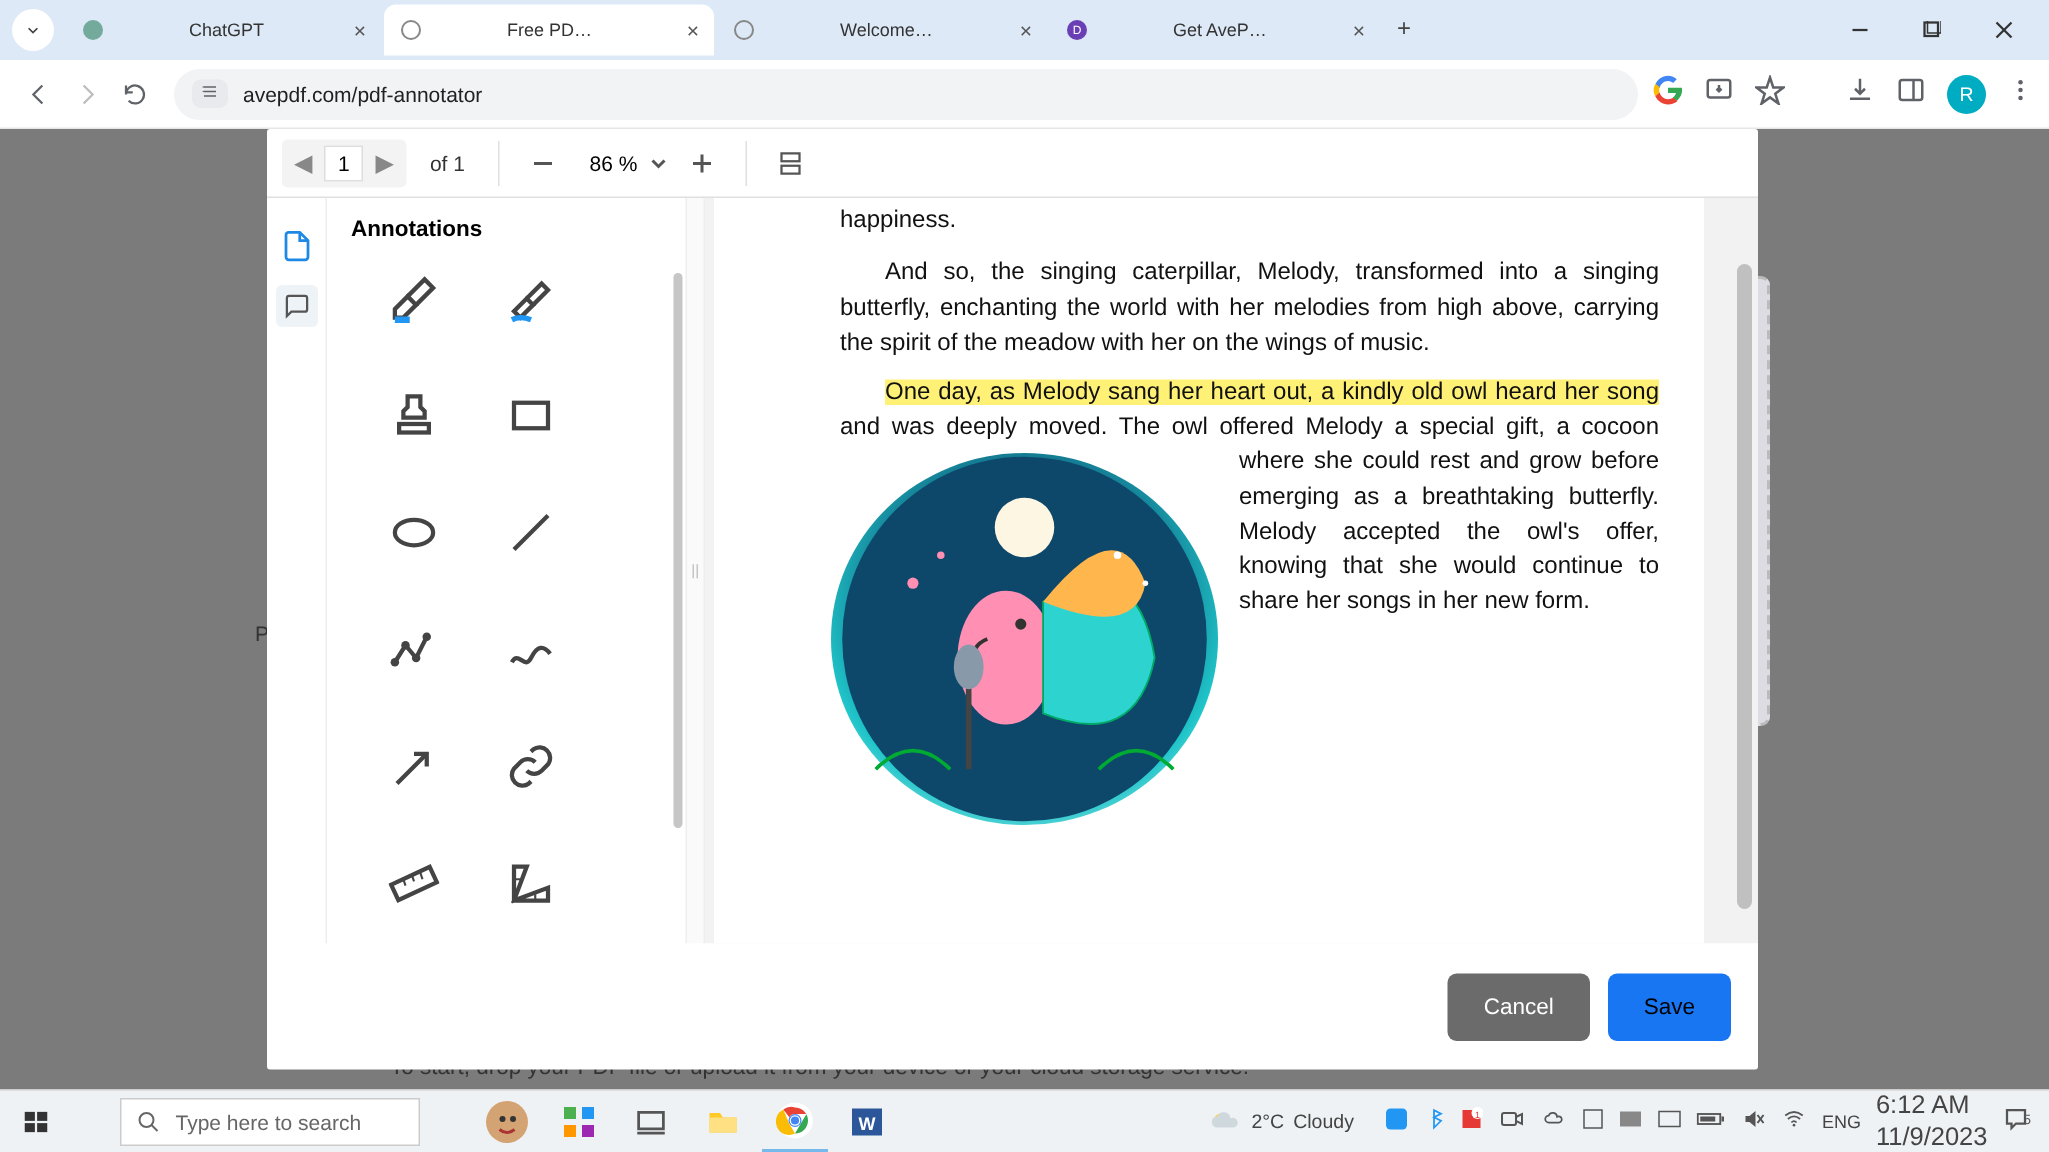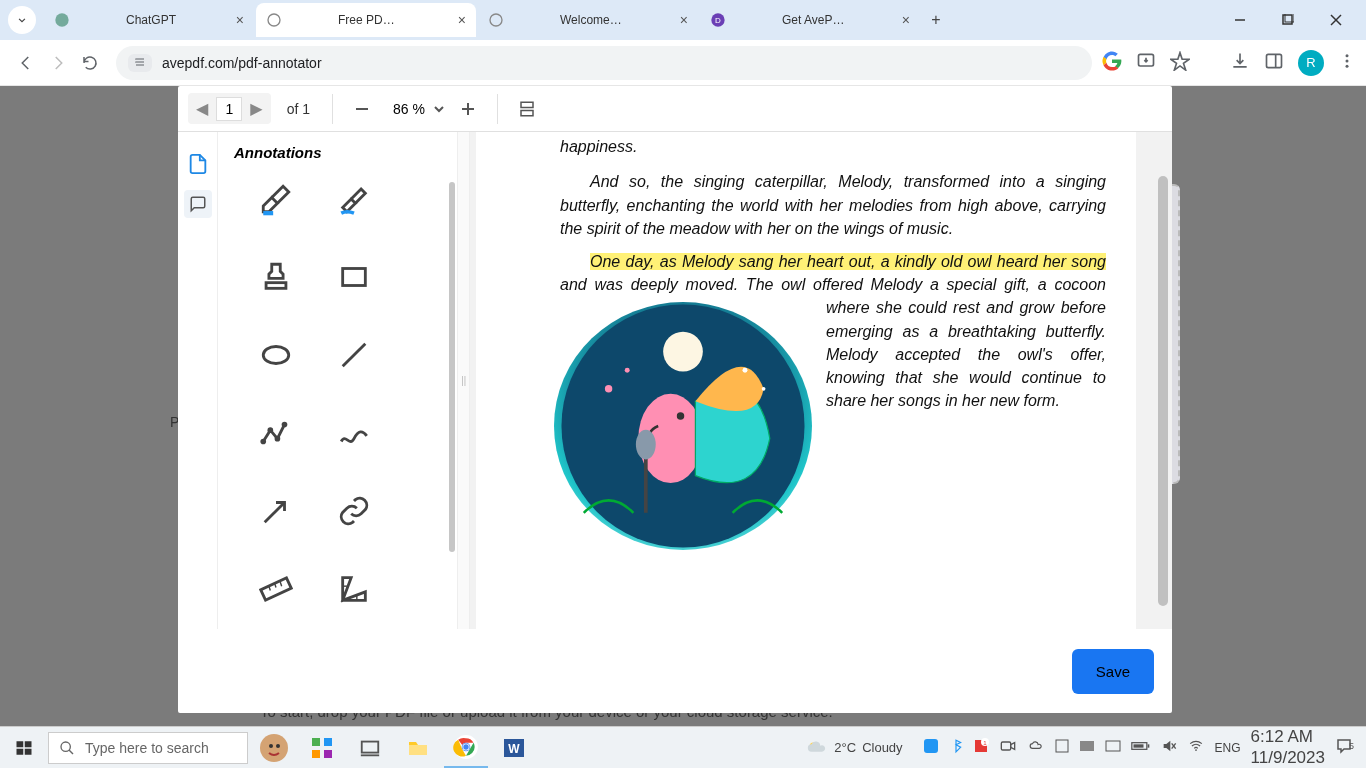--- a/index.html
+++ b/index.html
@@ -38,21 +38,21 @@
 .modal-toolbar { height:46px; border-bottom:1px solid #e0e0e0; display:flex; align-items:center; padding:0 10px; gap:6px; }
 .pagectl { display:flex; align-items:center; background:#f3f3f3; border-radius:4px; }
 .pagectl .arrow { padding:6px 8px; color:#888; cursor:pointer; }
 .pagectl .num { width:26px; text-align:center; font-size:14px; background:#fff; border:1px solid #ddd; height: 24px; line-height:22px; }
 .of-text { font-size:14px; color:#333; padding:0 10px; }
 .zoomctl { display:flex; align-items:center; gap:8px; margin-left:8px; }
 .zoomctl .zval { font-size:14px; }
 .tbtn { width:34px; height:34px; display:flex;align-items:center;justify-content:center; color:#555; cursor:pointer; }
 .divider-v { width:1px; height:30px; background:#e0e0e0; margin:0 6px; }
 
-.modal-body { display:flex; flex:1; overflow:hidden;font-style:italic; }
+.modal-body { display:flex; flex:1; overflow:hidden; }
 .left-rail { width:40px; border-right:1px solid #eee; display:flex; flex-direction:column; align-items:center; padding-top:18px; gap:12px; }
 .rail-main { width:28px; height:28px; display:flex;align-items:center;justify-content:center; color:#1e88e5; }
 .rail-btn { width:28px; height:28px; display:flex;align-items:center;justify-content:center; color:#666; background:#eef3f8; border-radius:4px; cursor:pointer; }
 
 .anno-panel { width:240px; border-right:1px solid #eee; display:flex; flex-direction:column; position:relative; }
 .anno-head { padding:12px 16px; font-weight:600; font-size:15px; display:flex; align-items:center; gap:10px; }
 .anno-grid { flex:1; overflow:auto; padding: 4px 20px 10px 30px; display:grid; grid-template-columns: 60px 60px; gap: 34px 18px; align-content:start; }
 .tool { width:56px; height:44px; display:flex; align-items:center; justify-content:center; cursor:pointer; color:#444; }
 .anno-scroll { position:absolute; right:2px; top:50px; width:6px; height:370px; background:#c6c6c6; border-radius:3px; }
 .splitter { width:12px; background:#fafafa; display:flex;align-items:center;justify-content:center; color:#bbb; font-size:10px; border-right:1px solid #eee; cursor:col-resize; }
@@ -65,21 +65,21 @@
 .float-img svg { width: 100%; height: 100%; }
 .doc-scroll { position:absolute; right:4px; top:8px; width:10px; height:500px; background:transparent; }
 .doc-scroll-thumb { position:absolute; top:36px; width:10px; height:430px; background:#c0c0c0; border-radius:5px; }
 
 .modal-footer { height: 84px; display:flex; justify-content:flex-end; align-items:center; padding: 0 18px; gap:12px; }
 .btn { padding: 14px 24px; border-radius:6px; font-size:15px; cursor:pointer; border:none; }
 .btn-cancel { background:#6b6b6b; color:#fff; }
 .btn-save { background:#1976f2; color:#000000; }
 
 
-.taskbar { position:absolute; bottom:0; left:0; right:0; height:42px; background:#eef2f5; border-top:1px solid #ccc; display:flex; align-items:center; font-size:12px; }
+.taskbar { position:absolute; bottom:0; left:0; right:0; height:42px; background:#eef2f5; border-top:1px solid #ccc; display:flex; align-items:center; font-size:12px;gap:32px; }
 .start { width:48px; height:42px; display:flex;align-items:center;justify-content:center; cursor:pointer; }
 .search-box { height:32px; width:200px; background:#fff; border:1px solid #ccc; display:flex; align-items:center; padding:0 10px; color:#666; gap:10px; font-size: 14px; }
 .tb-icons { display:flex; align-items:center; gap:4px; margin-left:4px; }
 .tb-icon { width:44px; height:40px; display:flex;align-items:center;justify-content:center; cursor:pointer; }
 .tb-icon.active { border-bottom:2px solid #76b9ed; }
 .sys-tray { margin-left:auto; display:flex; align-items:center; gap:10px; padding-right:8px; color:#444; }
 .weather { display:flex; align-items:center; gap:6px; font-size:13px; margin-right: 10px; }
 .tray-stack { text-align:left; font-size:17px; line-height:1.2; }
 </style>
 </head>
@@ -381,20 +381,21 @@
             <span style="text-align:justify">she could rest and grow before emerging as a breathtaking butterfly. Melody accepted the owl's offer, knowing that she would continue to share her songs in her new form.</span>
           </p>
         </div>
         <div class="doc-scroll">
           <div class="doc-scroll-thumb"></div>
         </div>
       </div>
     </div>
 
     <div class="modal-footer">
+      <button class="btn btn-cancel">Cancel</button>
       <button class="btn btn-save">Save</button>
     </div>
   </div>
 </div>
 
 <div class="taskbar">
   <div class="start">
     <svg width="18" height="18" viewBox="0 0 24 24">
         <rect x="2" y="3" width="9" height="8" fill="#333"></rect>
         <rect x="13" y="3" width="9" height="8" fill="#333"></rect>

